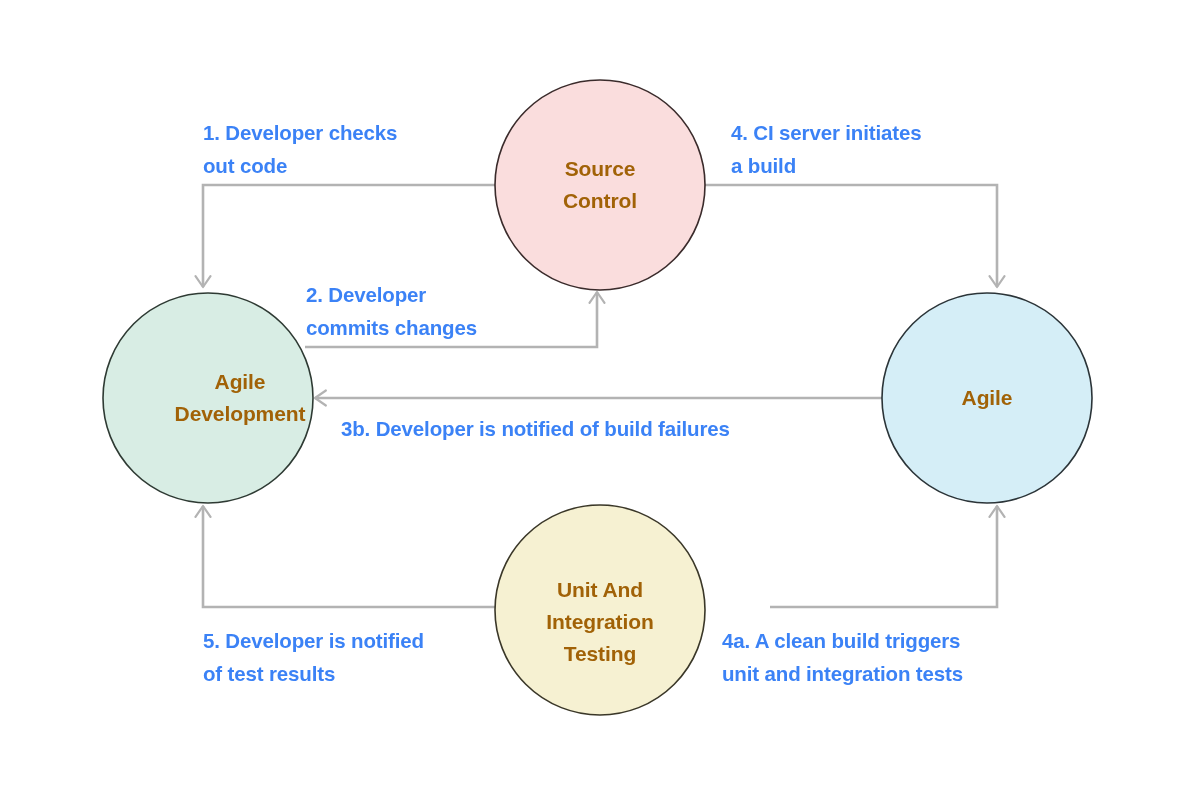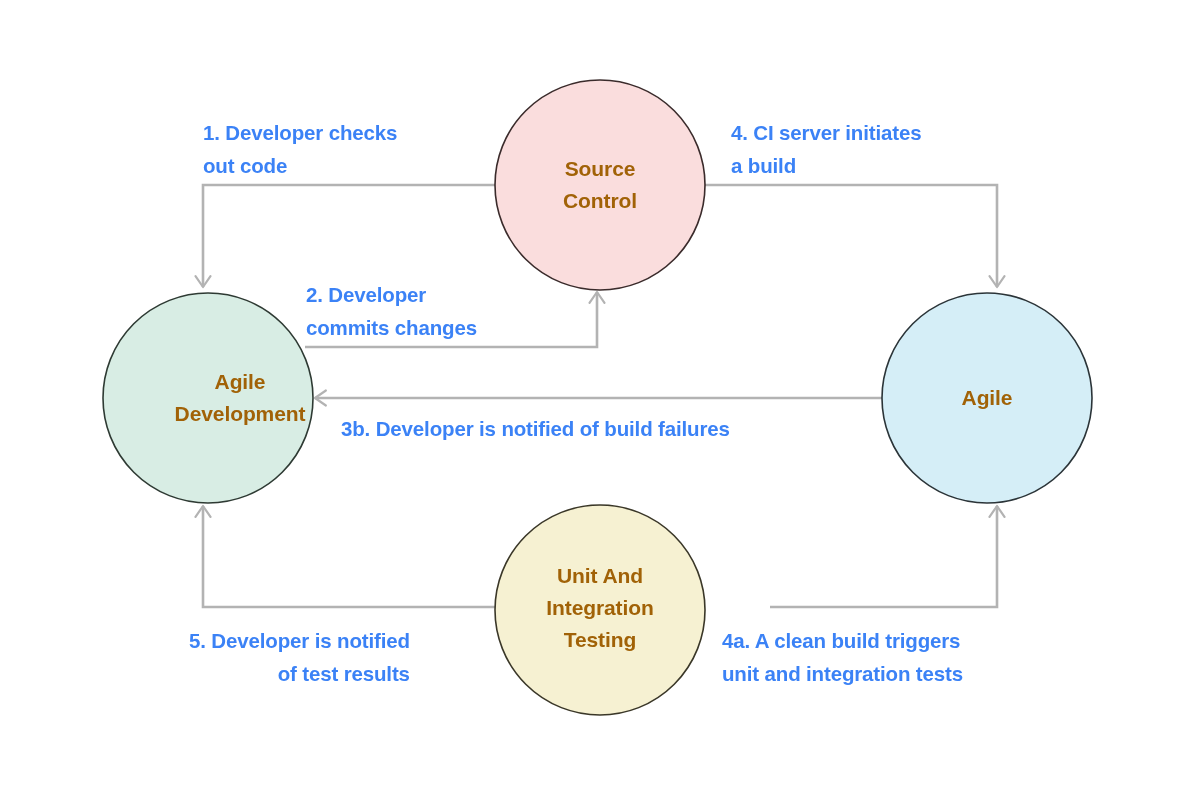--- a/index.html
+++ b/index.html
@@ -86,31 +86,31 @@
         <circle cx="600" cy="610" r="105" fill="#f6f1d2" stroke="#3a3728" stroke-width="1.6"></circle>
       </g>
   </svg>
 
   <div id="node-labels-layer">
       <div class="node-label" style="left: 600px; top: 185px;">Source
 Control</div>
       <div class="node-label" style="left: 208px; top: 398px; margin-left: 32px;">Agile
 Development</div>
       <div class="node-label" style="left: 987px; top: 398px;">Agile</div>
-      <div class="node-label" style="left: 600px; top: 608px;">Unit And
+      <div class="node-label" style="left: 600px; top: 622px;">Unit And
 Integration
 Testing</div>
     </div>
   <div id="edge-labels-layer">
       <div class="edge-label" style="left: 203px; top: 117px;">1. Developer checks
 out code</div>
       <div class="edge-label" style="left: 306px; top: 279px;">2. Developer
 commits changes</div>
       <div class="edge-label" style="left: 731px; top: 117px;">4. CI server initiates
 a build</div>
       <div class="edge-label" style="left: 341px; top: 413px;">3b. Developer is notified of build failures</div>
       <div class="edge-label" style="left: 722px; top: 625px;">4a. A clean build triggers
 unit and integration tests</div>
-      <div class="edge-label" style="left: 189px; top: 625px; text-align: right;">5. Developer is notified
+      <div class="edge-label" style="left: 203px; top: 625px;">5. Developer is notified
 of test results</div>
     </div>
 
 </div>
 
 </body></html>

